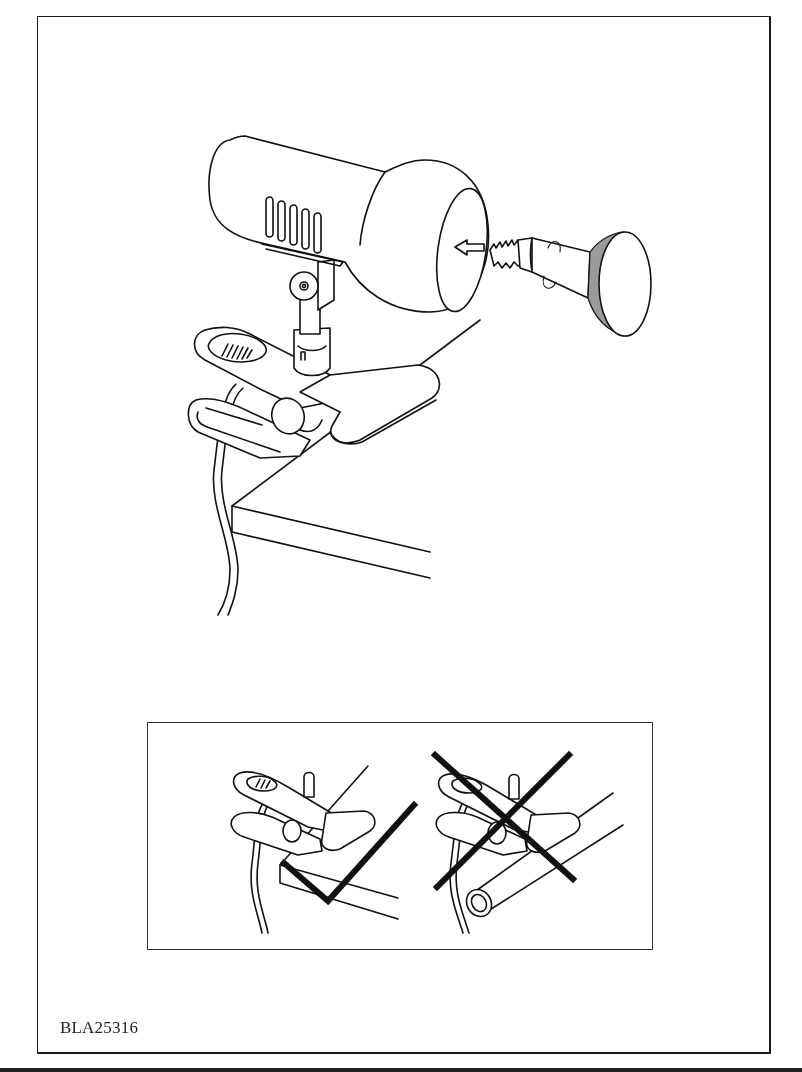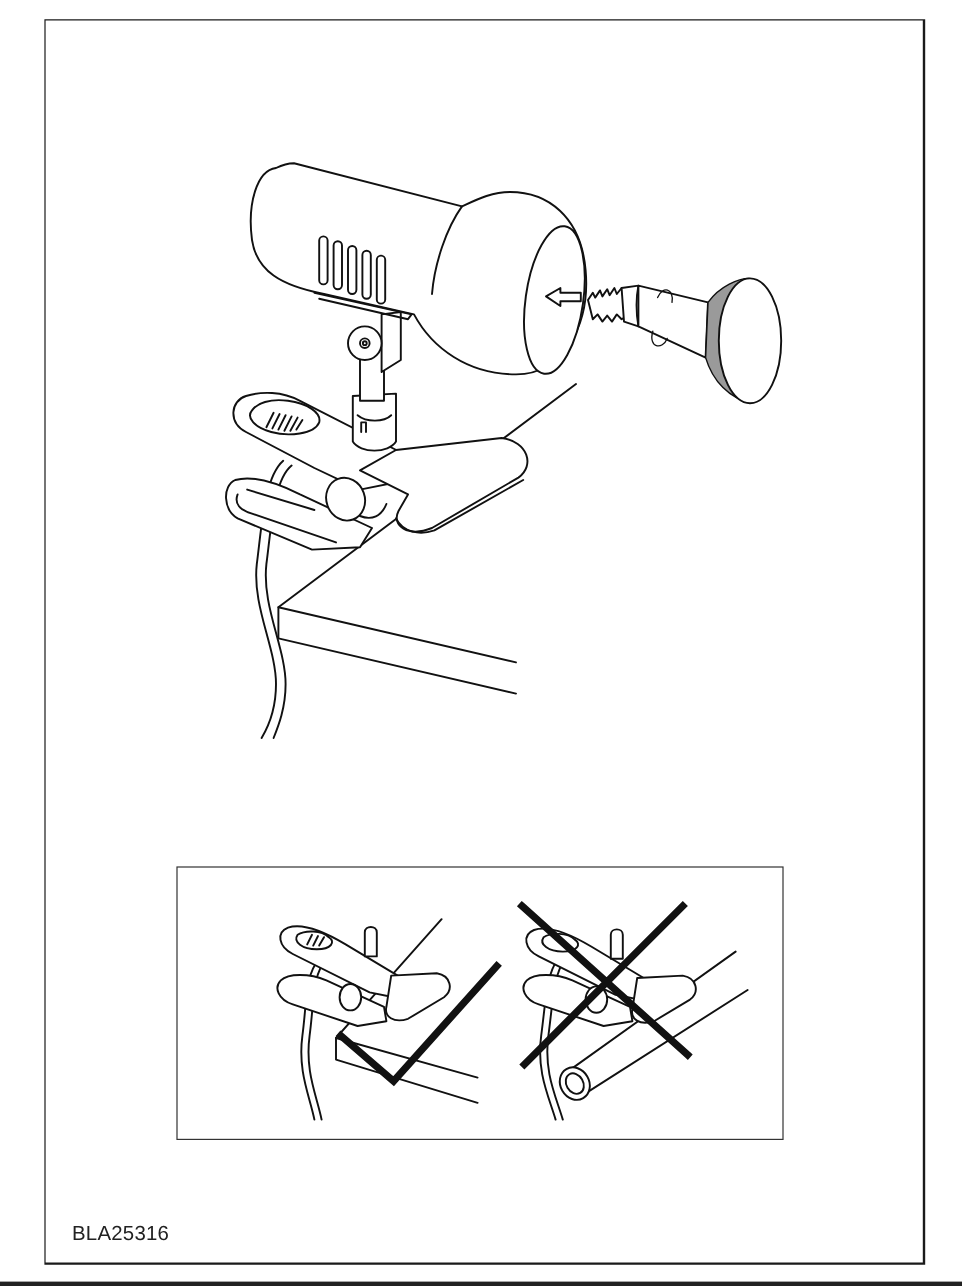--- a/index.html
+++ b/index.html
@@ -13,21 +13,21 @@
   .main-figure { position: absolute; left: 170px; top: 120px; width: 500px; height: 510px; }
   .inset-box {
     position: absolute; left: 147px; top: 722px; width: 506px; height: 228px;
     border: 1.5px solid #333; box-sizing: border-box; background: #fff;
   }
   .inset-fig { position: absolute; top: 30px; width: 220px; height: 190px; }
   .inset-fig.correct { left: 40px; }
   .inset-fig.wrong { left: 285px; }
   .model-code {
     position: absolute; left: 60px; top: 1018px; font-size: 17px; color: #222;
-    font-family: Liberation Sans, sans-serif; letter-spacing: 0.2px;
+    font-family: Liberation Serif, serif; letter-spacing: 0.2px;
   }
   svg { overflow: visible; }
   .ln { fill: none; stroke: #111; stroke-width: 1.6; stroke-linecap: round; stroke-linejoin: round; }
   .lnw { fill: #fff; stroke: #111; stroke-width: 1.6; stroke-linecap: round; stroke-linejoin: round; }
   .thin { fill: none; stroke: #111; stroke-width: 1.1; stroke-linecap: round; }
 </style>
 </head>
 <body>
 
 <div class="page-frame"></div>

